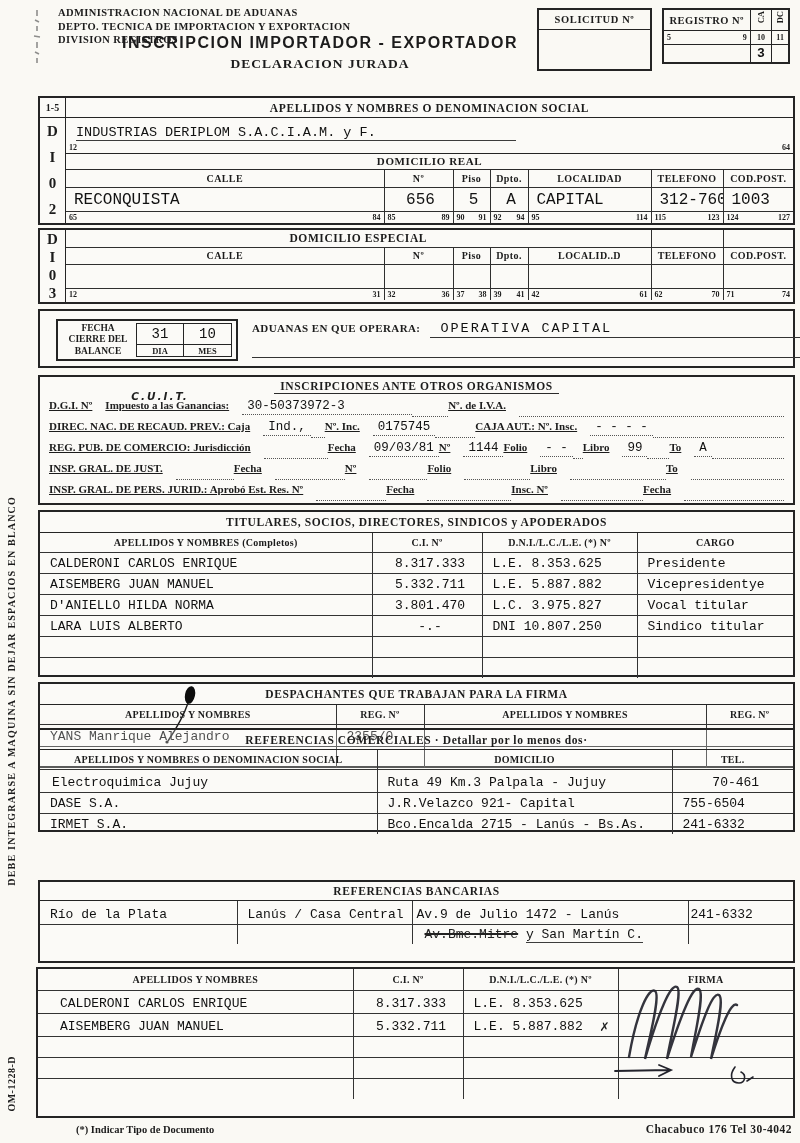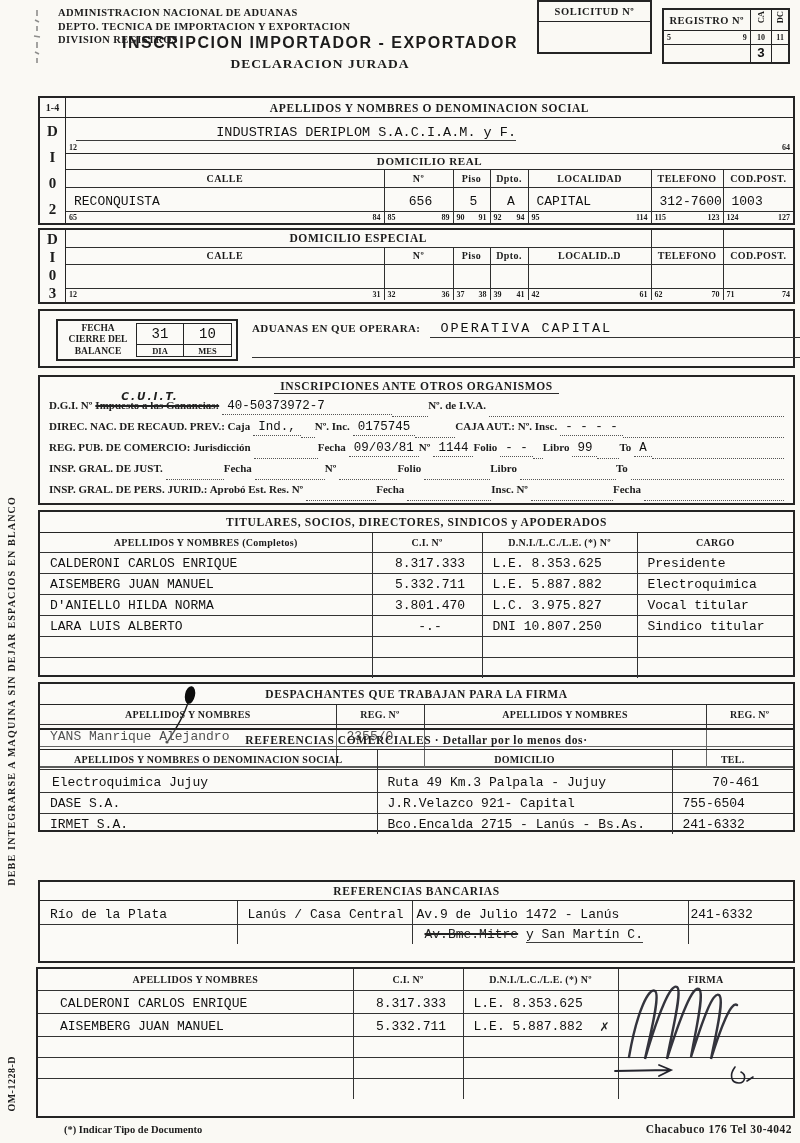--- a/index.html
+++ b/index.html
@@ -6,29 +6,29 @@
   html,body { background:#d8d6d0; }
   .page{
     position:relative; width:800px; height:1143px; margin:0 auto;
     background:#faf9f4; color:#1c1c1c; overflow:hidden;
     font-family:"Liberation Serif", serif;
   }
   .abs{ position:absolute; }
   .typed{ font-family:"Liberation Mono","DejaVu Sans Mono",monospace; color:#111; }
   .hand{ font-family:"DejaVu Sans",sans-serif; font-style:italic; letter-spacing:2px; }
   .struck{ text-decoration:line-through; text-decoration-thickness:2px; color:#222; }
-  .uline{ border-bottom:1px solid #3c3c3c;text-align:right; }
+  .uline{ border-bottom:1px solid #3c3c3c; }
 
   
   .hdr-org{ left:58px; top:6px; font-size:10.5px; font-weight:bold; line-height:1.3; letter-spacing:.4px; }
   .hdr-title{ left:100px; top:34px; width:440px; text-align:center; font-family:"Liberation Sans",sans-serif; font-weight:bold; font-size:16px; letter-spacing:1.5px; }
   .hdr-sub{ left:100px; top:56px; width:440px; text-align:center; font-weight:bold; font-size:13.5px; letter-spacing:1px; }
 
   
-  .solicitud{ left:537px; top:0; width:115px; height:54px; border:2px solid #242424; }
+  .solicitud{ left:537px; top:8px; width:115px; height:63px; border:2px solid #242424; }
   .solicitud .cap{ height:20px; border-bottom:1.5px solid #242424; text-align:center; font-size:10.5px; font-weight:bold; letter-spacing:.6px; line-height:20px; }
   .registro{ left:662px; top:8px; width:128px; height:56px; border:2px solid #242424; display:flex; flex-direction:column; font-size:10.5px; }
   .reg-row{ display:flex; }
   .reg-main{ width:88px; border-right:1px solid #242424; }
   .reg-ca{ width:22px; border-right:1px solid #242424; text-align:center; }
   .reg-dc{ width:16px; text-align:center; }
   .reg-r1{ height:21px; border-bottom:1px solid #242424; }
   .reg-r1 .reg-main{ font-weight:bold; line-height:21px; text-align:center; letter-spacing:.5px; }
   .vtext{ writing-mode:vertical-rl; transform:rotate(180deg); font-size:8.5px; font-weight:bold; display:inline-block; line-height:1; margin-top:1px; }
   .reg-r2{ height:14px; border-bottom:1px solid #242424; font-size:8px; font-weight:bold; }
@@ -48,21 +48,21 @@
   .letters{ flex:1; display:flex; flex-direction:column; justify-content:space-around; align-items:center; font-weight:bold; font-size:15px; }
   .codebox .content{ flex:1; display:flex; flex-direction:column; }
   .row-title{ height:20px; line-height:20px; border-bottom:1.5px solid #242424; }
   .name-row{ height:27px; display:flex; align-items:flex-end; padding:0 6px 2px 10px; }
   .strip{ display:flex; justify-content:space-between; font-size:8px; font-weight:bold; padding:0 3px; align-items:center; }
   .strip-row{ height:12px; border-bottom:1.5px solid #242424; }
   .dom-title{ height:16px; line-height:15px; border-bottom:1px solid #2a2a2a; font-size:11px; }
   table.dom{ width:100%; border-collapse:collapse; border-style:hidden; table-layout:fixed; }
   table.dom th, table.dom td{ border:1px solid #2f2f2f; overflow:hidden; white-space:nowrap; }
   table.dom th{ font-size:10px; letter-spacing:.4px; height:17px; }
-  table.dom td.val{ height:24px; font-size:13px; padding:2px 4px 2px 8px; vertical-align:bottom; }
+  table.dom td.val{ height:24px; font-size:16px; padding:2px 4px 2px 8px; vertical-align:bottom; }
   table.dom td.fcell{ height:12px; border-top:1px solid #2f2f2f; }
   .fcell .strip{ height:100%; }
   .dom3 td.val{ height:24px; }
   .dom3 td.fcell{ height:13px; }
 
   
   .balance-inner{ left:16px; top:8px; width:182px; height:42px; border:2px solid #242424; display:flex; align-items:center; padding:2px; }
   .balance-lbl{ width:76px; text-align:center; font-size:9.5px; font-weight:bold; line-height:1.2; }
   .dm-box{ width:48px; height:34px; border:1.5px solid #242424; display:flex; flex-direction:column; }
   .dm-box + .dm-box{ border-left:none; }
@@ -72,38 +72,38 @@
   .aduanas-line{ display:flex; align-items:baseline; }
   .aduanas-lbl{ font-size:11px; font-weight:bold; letter-spacing:.4px; margin-right:10px; }
   .aduanas-val{ flex:1; border-bottom:1.5px solid #333; font-size:13.5px; letter-spacing:2px; padding:0 4px 1px 10px; }
   .blank-line{ margin-top:19px; border-bottom:1.5px solid #333; width:100%; }
 
   
   .insc{ padding:3px 9px 0 9px; }
   .insc .sec-title{ height:19px; }
   .insc .sec-title span{ border-bottom:1px solid #2a2a2a; padding:0 6px 1px 6px; }
   .ins-line{ display:flex; align-items:baseline; height:21px; font-size:11px; white-space:nowrap; }
-  .ins-line .lb{ font-weight:bold; padding-right:3px; }
+  .ins-line .lb{ font-weight:bold; padding-right:13px;text-decoration:underline; }
   .dots{ border-bottom:1px dotted #555; align-self:flex-end; margin-bottom:3px; height:1px; }
   .grow{ flex:1 1 auto; }
   .dval{ font-size:12.5px; border-bottom:1px dotted #555; padding:0 5px 1px 5px; }
   .cuit-wrap{ position:relative; }
   .cuit-hand{ position:absolute; top:-9px; left:26px; font-size:10.5px; color:#1f1f1f; }
 
   
   .dtable{ width:100%; border-collapse:collapse; border-style:hidden; table-layout:fixed; }
   .dtable th,.dtable td{ border:1px solid #333; overflow:hidden; white-space:nowrap; }
   .dtable th{ font-size:10px; letter-spacing:.3px; }
   .dtable td{ font-size:13px; padding:1px 4px 2px 10px; vertical-align:bottom; }
   .ctr{ text-align:center; }
 
   .sec > .sec-title{ border-bottom:1.5px solid #242424; }
 
   
-  .footer-note{ left:64px; top:1124px; font-size:10.5px; font-weight:bold; }
+  .footer-note{ left:76px; top:1124px; font-size:10.5px; font-weight:bold; }
   .footer-addr{ right:8px; top:1123px; font-size:11.5px; font-weight:bold; letter-spacing:.5px; }
   .margin-note{ left:6px; top:438px; height:505px; display:flex; align-items:center; }
   .margin-note span{ writing-mode:vertical-rl; transform:rotate(180deg); font-size:10px; font-weight:bold; letter-spacing:1.2px; }
   .form-code{ left:6px; top:1048px; height:72px; display:flex; align-items:center; }
   .form-code span{ writing-mode:vertical-rl; transform:rotate(180deg); font-size:10px; font-weight:bold; letter-spacing:.5px; }
   .corner-marks{ left:30px; top:6px; opacity:.65; }
 
   .doc-flex{ display:flex; justify-content:space-between; align-items:flex-end; }
   .mark{ font-size:12px; padding-right:2px; }
   .sig-wrap{ position:absolute; right:6px; top:2px; width:180px; height:118px; pointer-events:none; }
@@ -146,21 +146,21 @@
     </div>
     <div class="reg-row reg-r3">
       <div class="reg-main"></div>
       <div class="reg-ca typed">3</div>
       <div class="reg-dc"></div>
     </div>
   </div>
 
   <div class="abs sec codebox" style="top:96px;height:129px;">
     <div class="code-strip">
-      <div class="ref-cell">1-4</div>
+      <div class="ref-cell">1-5</div>
       <div class="letters">
         <span>D</span>
         <span>I</span>
         <span>0</span>
         <span>2</span>
       </div>
     </div>
     <div class="content">
       <div class="row-title sec-title">APELLIDOS Y NOMBRES O DENOMINACION SOCIAL</div>
       <div class="name-row">
@@ -365,21 +365,21 @@
       </div>
       <div class="blank-line"></div>
     </div>
   </div>
 
   <div class="abs sec insc" style="top:375px;height:130px;">
     <div class="sec-title" style="border-bottom:none;"><span>INSCRIPCIONES  ANTE  OTROS  ORGANISMOS</span></div>
     <div class="ins-line">
       <span class="lb">D.G.I. Nº</span>
       <span class="lb struck cuit-wrap"><span>Impuesto a las Ganancias:</span><span class="hand cuit-hand">C.U.I.T.</span></span>
-      <span class="dval typed" style="min-width:170px;">40-50373972-7</span>
+      <span class="dval typed" style="min-width:170px;">30-50373972-3</span>
       <span class="dots" style="width:36px;"></span>
       <span class="lb">Nº. de I.V.A.</span>
       <span class="dots grow"></span>
     </div>
     <div class="ins-line">
       <span class="lb">DIREC. NAC. DE RECAUD. PREV.: Caja</span>
       <span class="dval typed">Ind.,</span>
       <span class="dots" style="width:14px;"></span>
       <span class="lb">Nº. Inc.</span>
       <span class="dval typed">0175745</span>
@@ -450,21 +450,21 @@
       <tr style="height:21px;">
         <td class="typed">CALDERONI CARLOS ENRIQUE</td>
         <td class="typed ctr">8.317.333</td>
         <td class="typed">L.E. 8.353.625</td>
         <td class="typed">Presidente</td>
       </tr>
       <tr style="height:21px;">
         <td class="typed">AISEMBERG JUAN MANUEL</td>
         <td class="typed ctr">5.332.711</td>
         <td class="typed">L.E. 5.887.882</td>
-        <td class="typed">Electroquimica</td>
+        <td class="typed">Vicepresidentye</td>
       </tr>
       <tr style="height:21px;">
         <td class="typed">D'ANIELLO HILDA NORMA</td>
         <td class="typed ctr">3.801.470</td>
         <td class="typed">L.C. 3.975.827</td>
         <td class="typed">Vocal titular</td>
       </tr>
       <tr style="height:21px;">
         <td class="typed">LARA LUIS ALBERTO</td>
         <td class="typed ctr">-.-</td>

